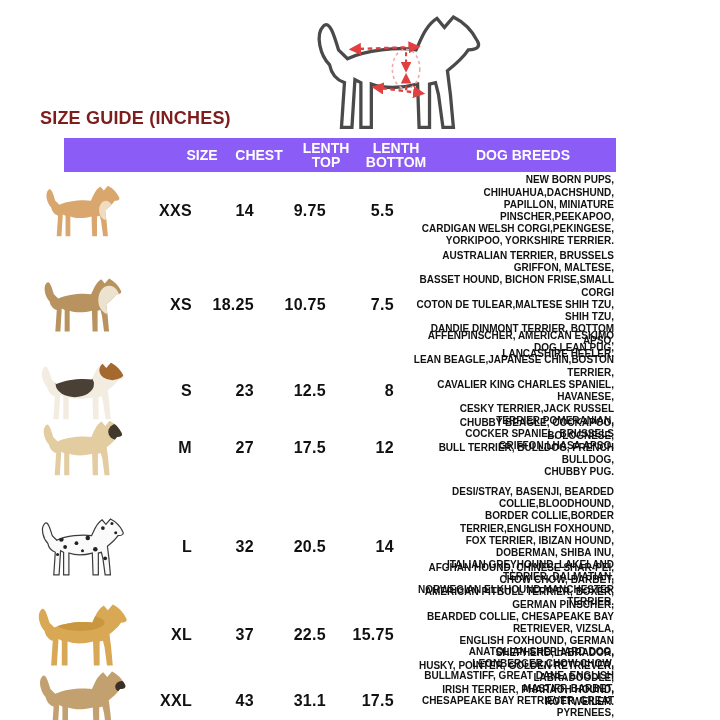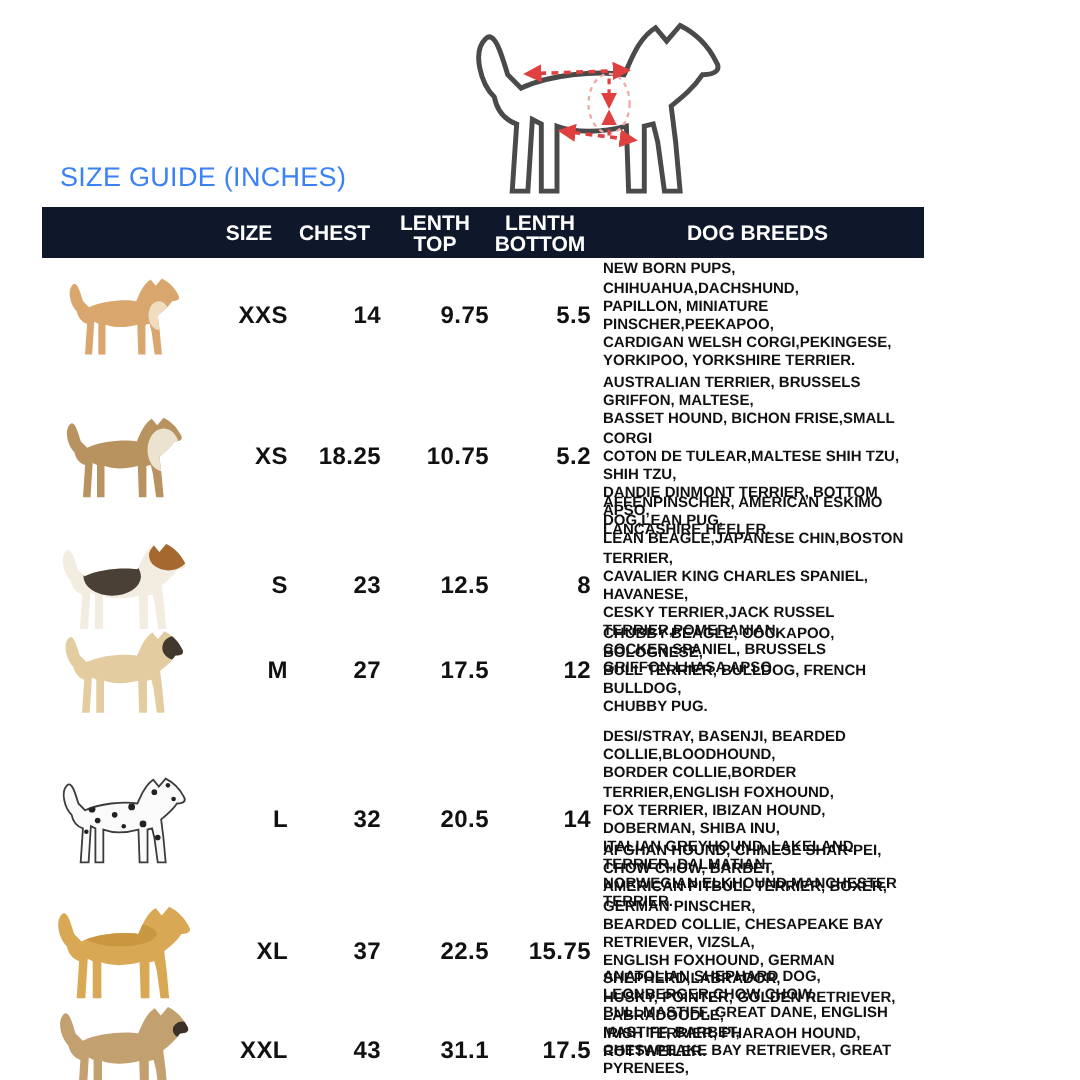--- a/index.html
+++ b/index.html
@@ -4,32 +4,32 @@
 <style>
   html,body{margin:0;padding:0;background:#fff;}
   .page{position:relative;width:588px;height:720px;background:#fff;overflow:hidden;
         font-family:"Liberation Sans",sans-serif;color:#111;padding-left:28px;}
   
   .top{position:relative;width:720px;height:138px;}
   .diagram{position:absolute;left:282px;top:2px;}
   .logo{position:absolute;right:26px;top:4px;text-align:center;}
   .logo .wordmark{font-family:"Liberation Mono",monospace;font-weight:700;font-size:33px;
         line-height:30px;letter-spacing:1px;color:#0d0d0d;}
-  .page-title{position:absolute;left:12px;top:108px;font-size:18px;font-weight:400;
-        letter-spacing:.2px;color:#3b82f6;}
+  .page-title{position:absolute;left:12px;top:108px;font-size:18px;font-weight:700;
+        letter-spacing:.2px;color:#7f1d1d;}
   
   .grid-row{display:grid;grid-template-columns:112px 52px 62px 72px 68px 1fr;align-items:center;}
-  .thead{height:34px;background:#0f172a;color:#fff;}
+  .thead{height:34px;background:#8b5cf6;color:#fff;margin-left:36px;}
   .thead .h{font-size:14px;font-weight:700;text-align:center;line-height:14px;white-space:pre-line;}
   .row{border:none;}
   .r0{height:78px;} .r1{height:80px;} .r2{height:80px;} .r3{height:76px;}
   .r4{height:76px;} .r5{height:84px;} .r6{height:74px;}
   .cell{text-align:right;}
   .cell.size,.cell.num{font-size:16px;font-weight:700;letter-spacing:.3px;}
-  .cell.breeds{text-align:left;font-size:10px;font-weight:700;line-height:12.2px;
+  .cell.breeds{text-align:right;font-size:10px;font-weight:700;line-height:12.2px;
         white-space:pre-line;padding-left:8px;padding-right:2px;letter-spacing:0;}
   .cell.img{display:flex;align-items:center;justify-content:center;}
 </style>
 </head>
 <body>
 
 <svg width="0" height="0" style="position:absolute">
   <defs>
     <path id="dogpath" d="M12,40 C6,34 2,20 8,14 C12,10 15,20 18,30 L24,36 C36,30 58,28 70,30 C73,24 76,14 84,9 L89,15 L95,8 C103,12 108,18 111,24 C113,27 112,30 105,30 C101,36 96,40 91,44 L93,60 L95,82 L88,82 L85,60 L83,52 L79,53 L79,82 L72,82 L71,53 C60,56 48,56 40,53 L40,82 L33,82 L33,52 L29,50 L27,82 L20,82 L22,52 C16,50 13,45 12,40 Z"></path>
     <clipPath id="dogclip">
@@ -104,21 +104,21 @@
       <svg width="86" height="66" viewBox="0 0 120 90">
         <use href="#dogpath" fill="#b9935f"></use>
         <g clip-path="url(#dogclip)">
             <ellipse cx="95" cy="38" rx="15" ry="20" fill="#ece2d0"></ellipse>
           </g>
       </svg>
     </div>
     <div class="cell size">XS</div>
     <div class="cell num">18.25</div>
     <div class="cell num">10.75</div>
-    <div class="cell num">5.2</div>
+    <div class="cell num">7.5</div>
     <div class="cell breeds">AUSTRALIAN TERRIER, BRUSSELS GRIFFON, MALTESE,
 BASSET HOUND, BICHON FRISE,SMALL CORGI
 COTON DE TULEAR,MALTESE SHIH TZU, SHIH TZU,
 DANDIE DINMONT TERRIER, BOTTOM APSO,
 LANCASHIRE HEELER.</div>
   </div>
 
   <div class="grid-row row r2">
     <div class="cell img">
       <svg width="92" height="70" viewBox="0 0 120 90">

